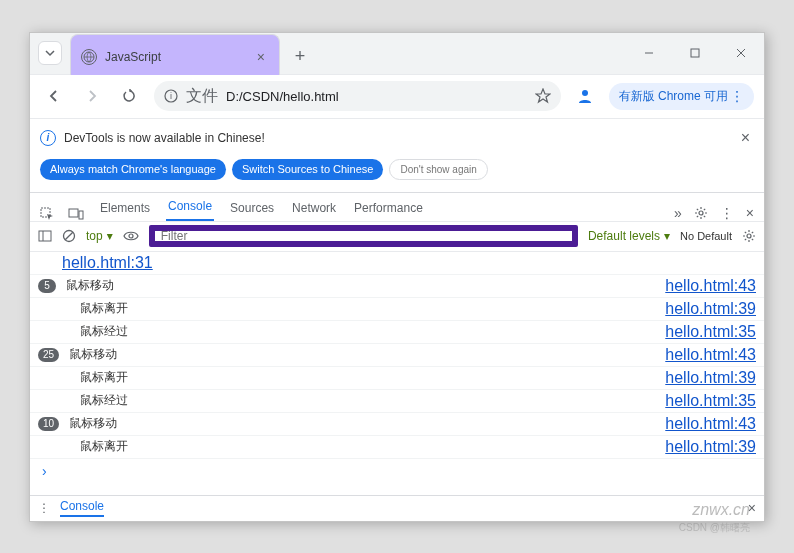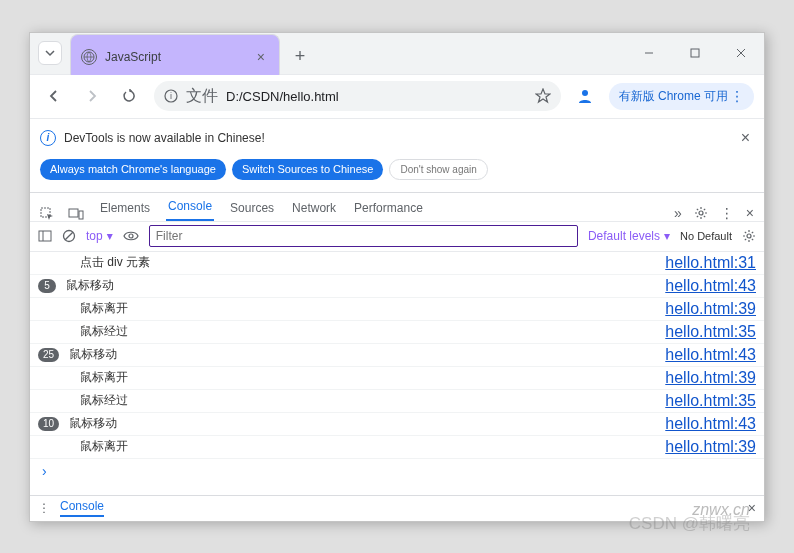--- a/index.html
+++ b/index.html
@@ -43,40 +43,40 @@
 
 .dt-tabs { height: 30px; border-top: 1px solid #dadce0; border-bottom: 1px solid #e8eaed; display: flex; align-items: flex-end; gap: 14px; padding: 0 10px; }
 .dt-tab-icon { color: #5f6368; cursor: pointer; }
 .dt-tab { font-size: 12px; color: #5f6368; cursor: pointer; padding: 6px 2px; }
 .dt-tab.active { color: #1a73e8; border-bottom: 2px solid #1a73e8; }
 .dt-tabs-right { margin-left: auto; display: flex; align-items: center; gap: 12px; }
 .dt-more-icon { color: #5f6368; cursor: pointer; font-size: 14px; }
 
 .dt-filterbar { height: 30px; border-bottom: 1px solid #e8eaed; display: flex; align-items: center; gap: 10px; padding: 0 8px; }
 .filt-icon { color: #5f6368; cursor: pointer; display: flex; align-items: center; }
-.filt-drop { display: flex; align-items: center; gap: 4px; color: #8b5cf6; cursor: pointer; }
-.filter-input { flex: 1; height: 22px; border: 1px solid #4c1d95; border-radius: 2px; padding: 0 6px; font-size: 12px; background: #fff; outline: none; }
+.filt-drop { display: flex; align-items: center; gap: 4px; color: #4d7c0f; cursor: pointer; }
+.filter-input { flex: 1; height: 22px; border: 6px solid #4c1d95; border-radius: 2px; padding: 0 6px; font-size: 12px; background: #fff; outline: none; }
 .no-issues { color: #333; font-size: 11px; }
 
 .console-log { flex: 1; overflow: auto; font-family: Menlo, Consolas, monospace; font-size: 12px; }
 .log-row { display: flex; align-items: center; padding: 2px 8px; min-height: 20px; border-bottom: 1px solid #f1f3f4; }
 .log-badge { background: #5f6368; color: #fff; border-radius: 8px; padding: 0 5px; font-size: 10px; margin-right: 6px; min-width: 18px; text-align: center; line-height: 14px; }
 .log-badge.empty { background: transparent; }
 .log-msg { flex: 1; padding-left: 4px; }
 .log-msg.indent { padding-left: 18px; }
 .log-src { color: #1155cc; text-decoration: underline; cursor: pointer; font-size: 16px; }
 .log-prompt { color: #1a73e8; padding: 4px 12px; font-size: 14px; cursor: text; }
 
 .dt-drawer { height: 26px; border-top: 1px solid #dadce0; display: flex; align-items: center; padding: 0 8px; gap: 10px; font-size: 12px; }
 .drawer-kebab { color: #5f6368; cursor: pointer; }
 .drawer-tab { color: #1a73e8; border-bottom: 2px solid #1a73e8; padding-bottom: 2px; cursor: pointer; }
 .drawer-close { margin-left: auto; color: #5f6368; cursor: pointer; font-size: 14px; }
 
 .watermark { position: absolute; right: 14px; bottom: 2px; color: rgba(120,120,120,0.5); font-size: 16px; font-style: italic; font-weight: normal; pointer-events: none; }
-.watermark-sub { position: absolute; right: 14px; bottom: -14px; color: rgba(120,120,120,0.35); font-size: 17px; pointer-events: none; }
+.watermark-sub { position: absolute; right: 14px; bottom: -14px; color: rgba(120,120,120,0.35); font-size: 10px; pointer-events: none; }
 
 svg { display: block; }
 </style>
 </head>
 <body>
 
 <div class="window">
 
   <div class="titlebar">
     <div class="tab-drop">
@@ -234,21 +234,20 @@
               <circle cx="7" cy="7" r="2" fill="none" stroke="#5f6368" stroke-width="1.2"></circle>
               <path d="M7 1 L7 3 M7 11 L7 13 M1 7 L3 7 M11 7 L13 7 M2.8 2.8 L4.2 4.2 M9.8 9.8 L11.2 11.2 M11.2 2.8 L9.8 4.2 M4.2 9.8 L2.8 11.2" stroke="#5f6368" stroke-width="1.2"></path>
             </svg>
         </span>
       </div>
 
       <div class="console-log" id="log-area">
 
       <div class="log-row">
             <span class="log-badge empty"></span>
-            <span class="log-msg indent">点击 div 元素</span>
             <span class="log-src">hello.html:31</span>
           </div>
           <div class="log-row">
             <span class="log-badge">5</span>
             <span class="log-msg">鼠标移动</span>
             <span class="log-src">hello.html:43</span>
           </div>
           <div class="log-row">
             <span class="log-badge empty"></span>
             <span class="log-msg indent">鼠标离开</span>

